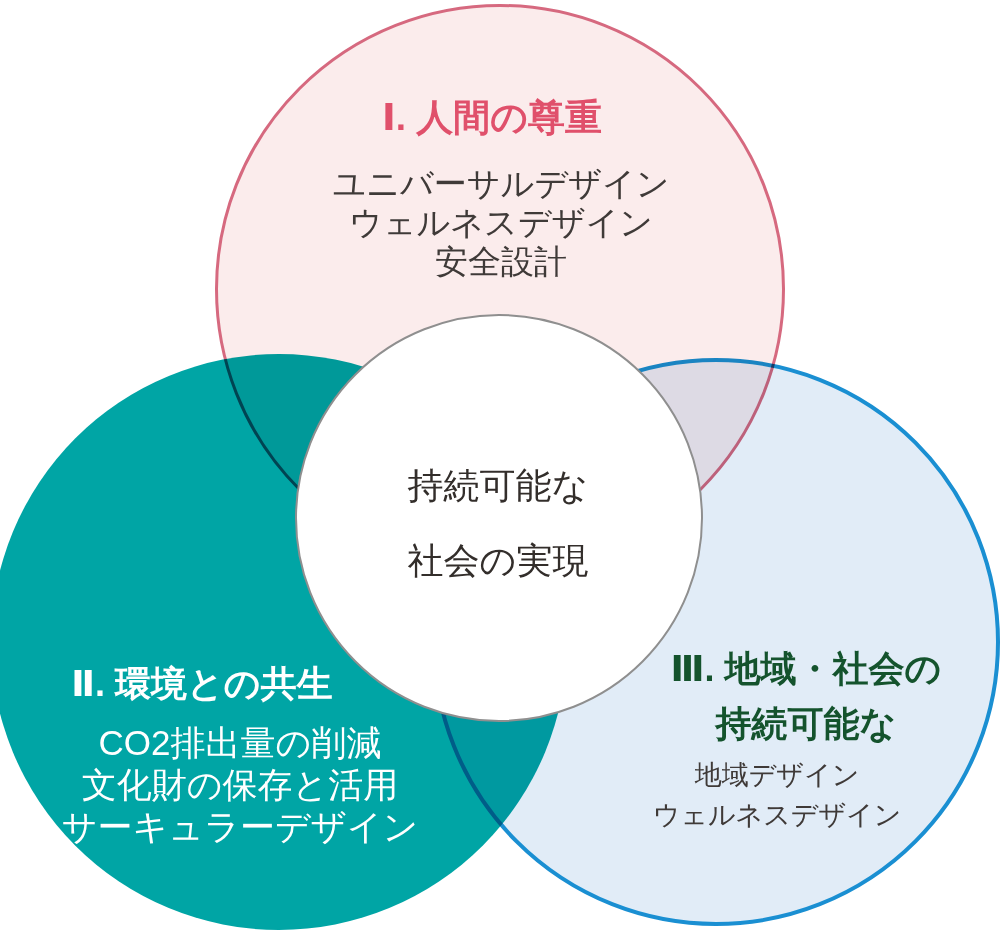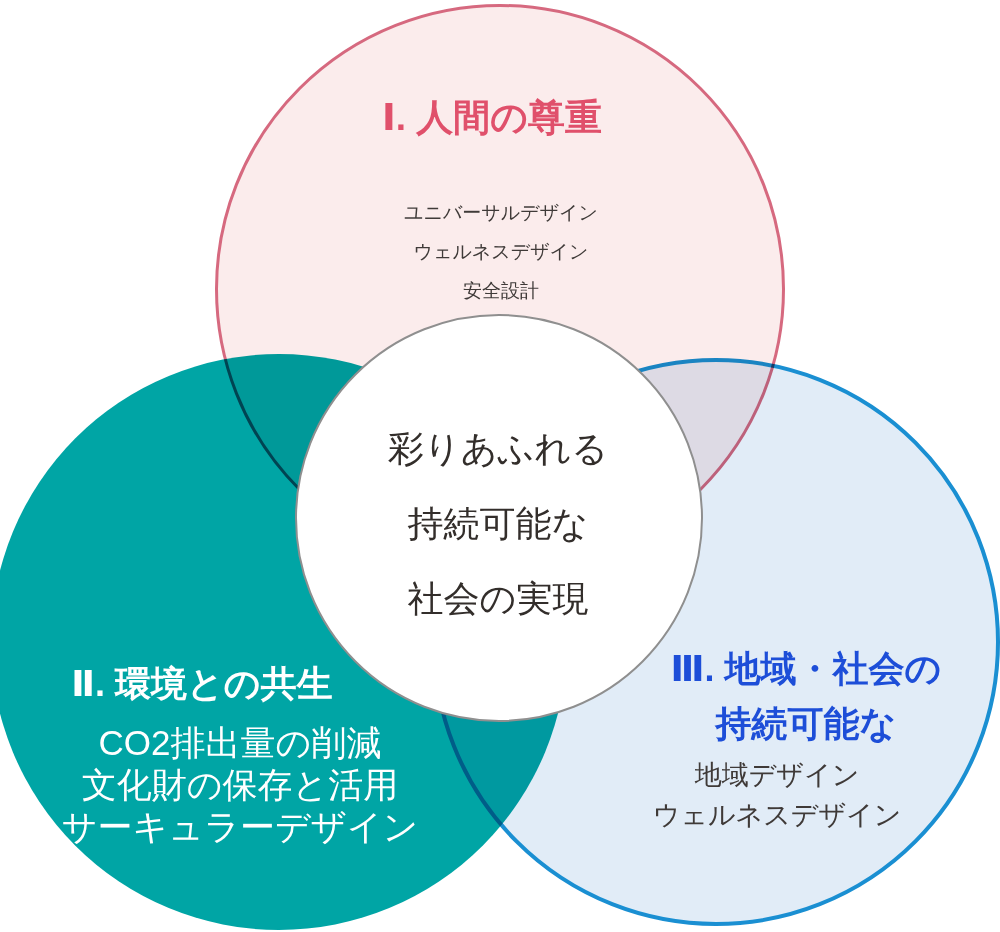--- a/index.html
+++ b/index.html
@@ -47,37 +47,37 @@
     text-align: center;
     white-space: nowrap;
     z-index: 5;
   }
   .title-human {
     left: 492px; top: 118px;
     font-size: 37px; font-weight: bold; color: #e0506b;
   }
   .items-human {
     left: 501px; top: 222px;
-    font-size: 19px; line-height: 39px; color: #3f3a38; margin-top: 29px;
+    font-size: 33px; line-height: 39px; color: #3f3a38;
   }
   .center-goal {
     left: 498px; top: 523px;
     font-size: 36px; font-weight: 500; line-height: 75px; color: #332e2b;
   }
   .title-environment {
     left: 202px; top: 684px;
     font-size: 36px; font-weight: bold; color: #ffffff;
   }
   .items-environment {
     left: 240px; top: 785px;
     font-size: 35px; line-height: 42px; color: #ffffff;
   }
   .title-community {
     left: 806px; top: 696px;
-    font-size: 36px; font-weight: bold; line-height: 55px; color: #1d4ed8;
+    font-size: 36px; font-weight: bold; line-height: 55px; color: #14532d;
   }
   .items-community {
     left: 777px; top: 795px;
     font-size: 27px; line-height: 40px; color: #3f3a38;
   }
 </style>
 </head>
 <body>
 
 <div class="stage">
@@ -88,21 +88,20 @@
   <div class="circle-center"></div>
 
   <div class="label title-human">Ⅰ. 人間の尊重</div>
   <div class="label items-human">
     <div>ユニバーサルデザイン</div>
     <div>ウェルネスデザイン</div>
     <div>安全設計</div>
   </div>
 
   <div class="label center-goal">
-    <div>彩りあふれる</div>
     <div>持続可能な</div>
     <div>社会の実現</div>
   </div>
 
   <div class="label title-environment">Ⅱ. 環境との共生</div>
   <div class="label items-environment">
     <div>CO2排出量の削減</div>
     <div>文化財の保存と活用</div>
     <div>サーキュラーデザイン</div>
   </div>

